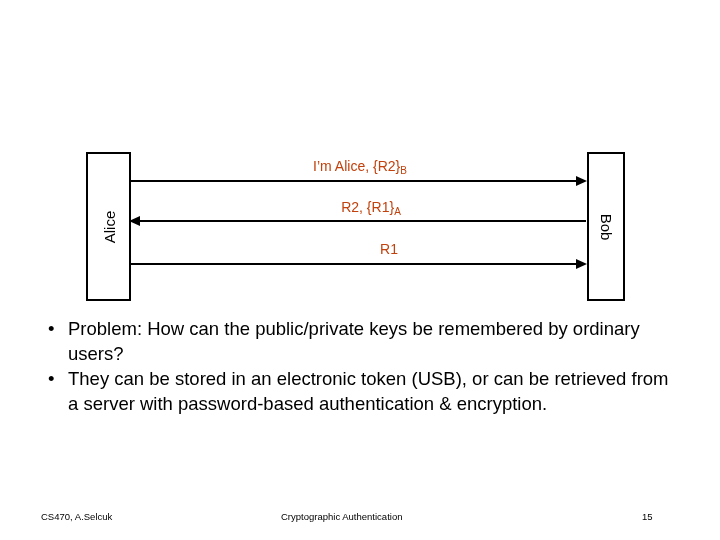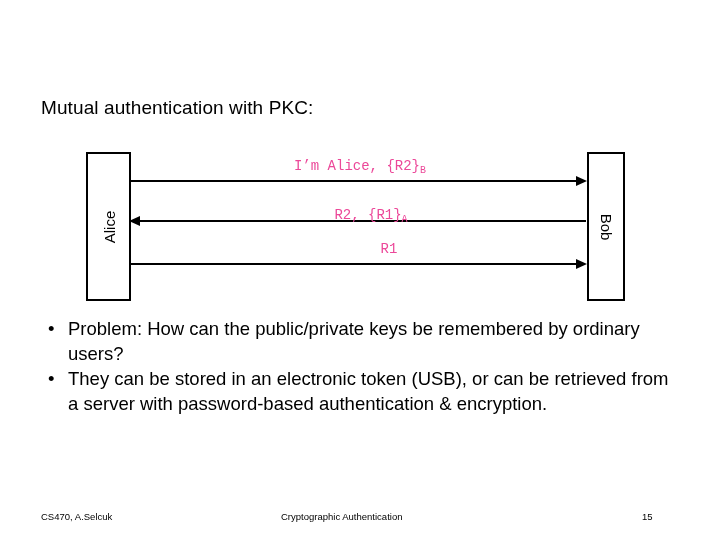--- a/index.html
+++ b/index.html
@@ -85,39 +85,38 @@
     border-bottom: 5px solid transparent;
   }
   .msg-head.right { border-left: 11px solid #000000; }
   .msg-head.left  { border-right: 11px solid #000000; }
 
   .msg-label {
     position: absolute;
     font-size: 14px;
     white-space: nowrap;
     transform: translateX(-50%);
-    color: #ec4899;
-    font-family: Liberation Mono, monospace;
+    color: #c2410c;
   }
   .msg-label sub {
     font-size: 10px;
     vertical-align: baseline;
     position: relative;
     top: 3px;
   }
 
   
   #msg-1-line { left: 130px; top: 180px; width: 450px; }
   #msg-1-head { left: 576px; top: 176px; }
   #msg-1-label { left: 360px; top: 158px; }
 
   
   #msg-2-line { left: 139px; top: 220px; width: 447px; }
   #msg-2-head { left: 129px; top: 216px; }
-  #msg-2-label { left: 371px; top: 207px; }
+  #msg-2-label { left: 371px; top: 199px; }
 
   
   #msg-3-line { left: 130px; top: 263px; width: 450px; }
   #msg-3-head { left: 576px; top: 259px; }
   #msg-3-label { left: 370px; top: 241px; margin-left: 19px; }
 
   
   #bullets {
     position: absolute;
     left: 41px;
@@ -152,21 +151,20 @@
   }
   #footer-left   { position: absolute; left: 41px;  top: 0; white-space: nowrap; }
   #footer-center { position: absolute; left: 281px; top: 0; white-space: nowrap; }
   #footer-right  { position: absolute; left: 642px; top: 0; white-space: nowrap; }
 </style>
 </head>
 <body>
 
 <div id="slide">
 
-  <div id="slide-title">Mutual authentication with PKC:</div>
 
   <div id="diagram">
 
     <div class="party-box" id="party-alice">
       <span class="party-label">Alice</span>
     </div>
 
     <div class="party-box" id="party-bob">
       <span class="party-label">Bob</span>
     </div>

